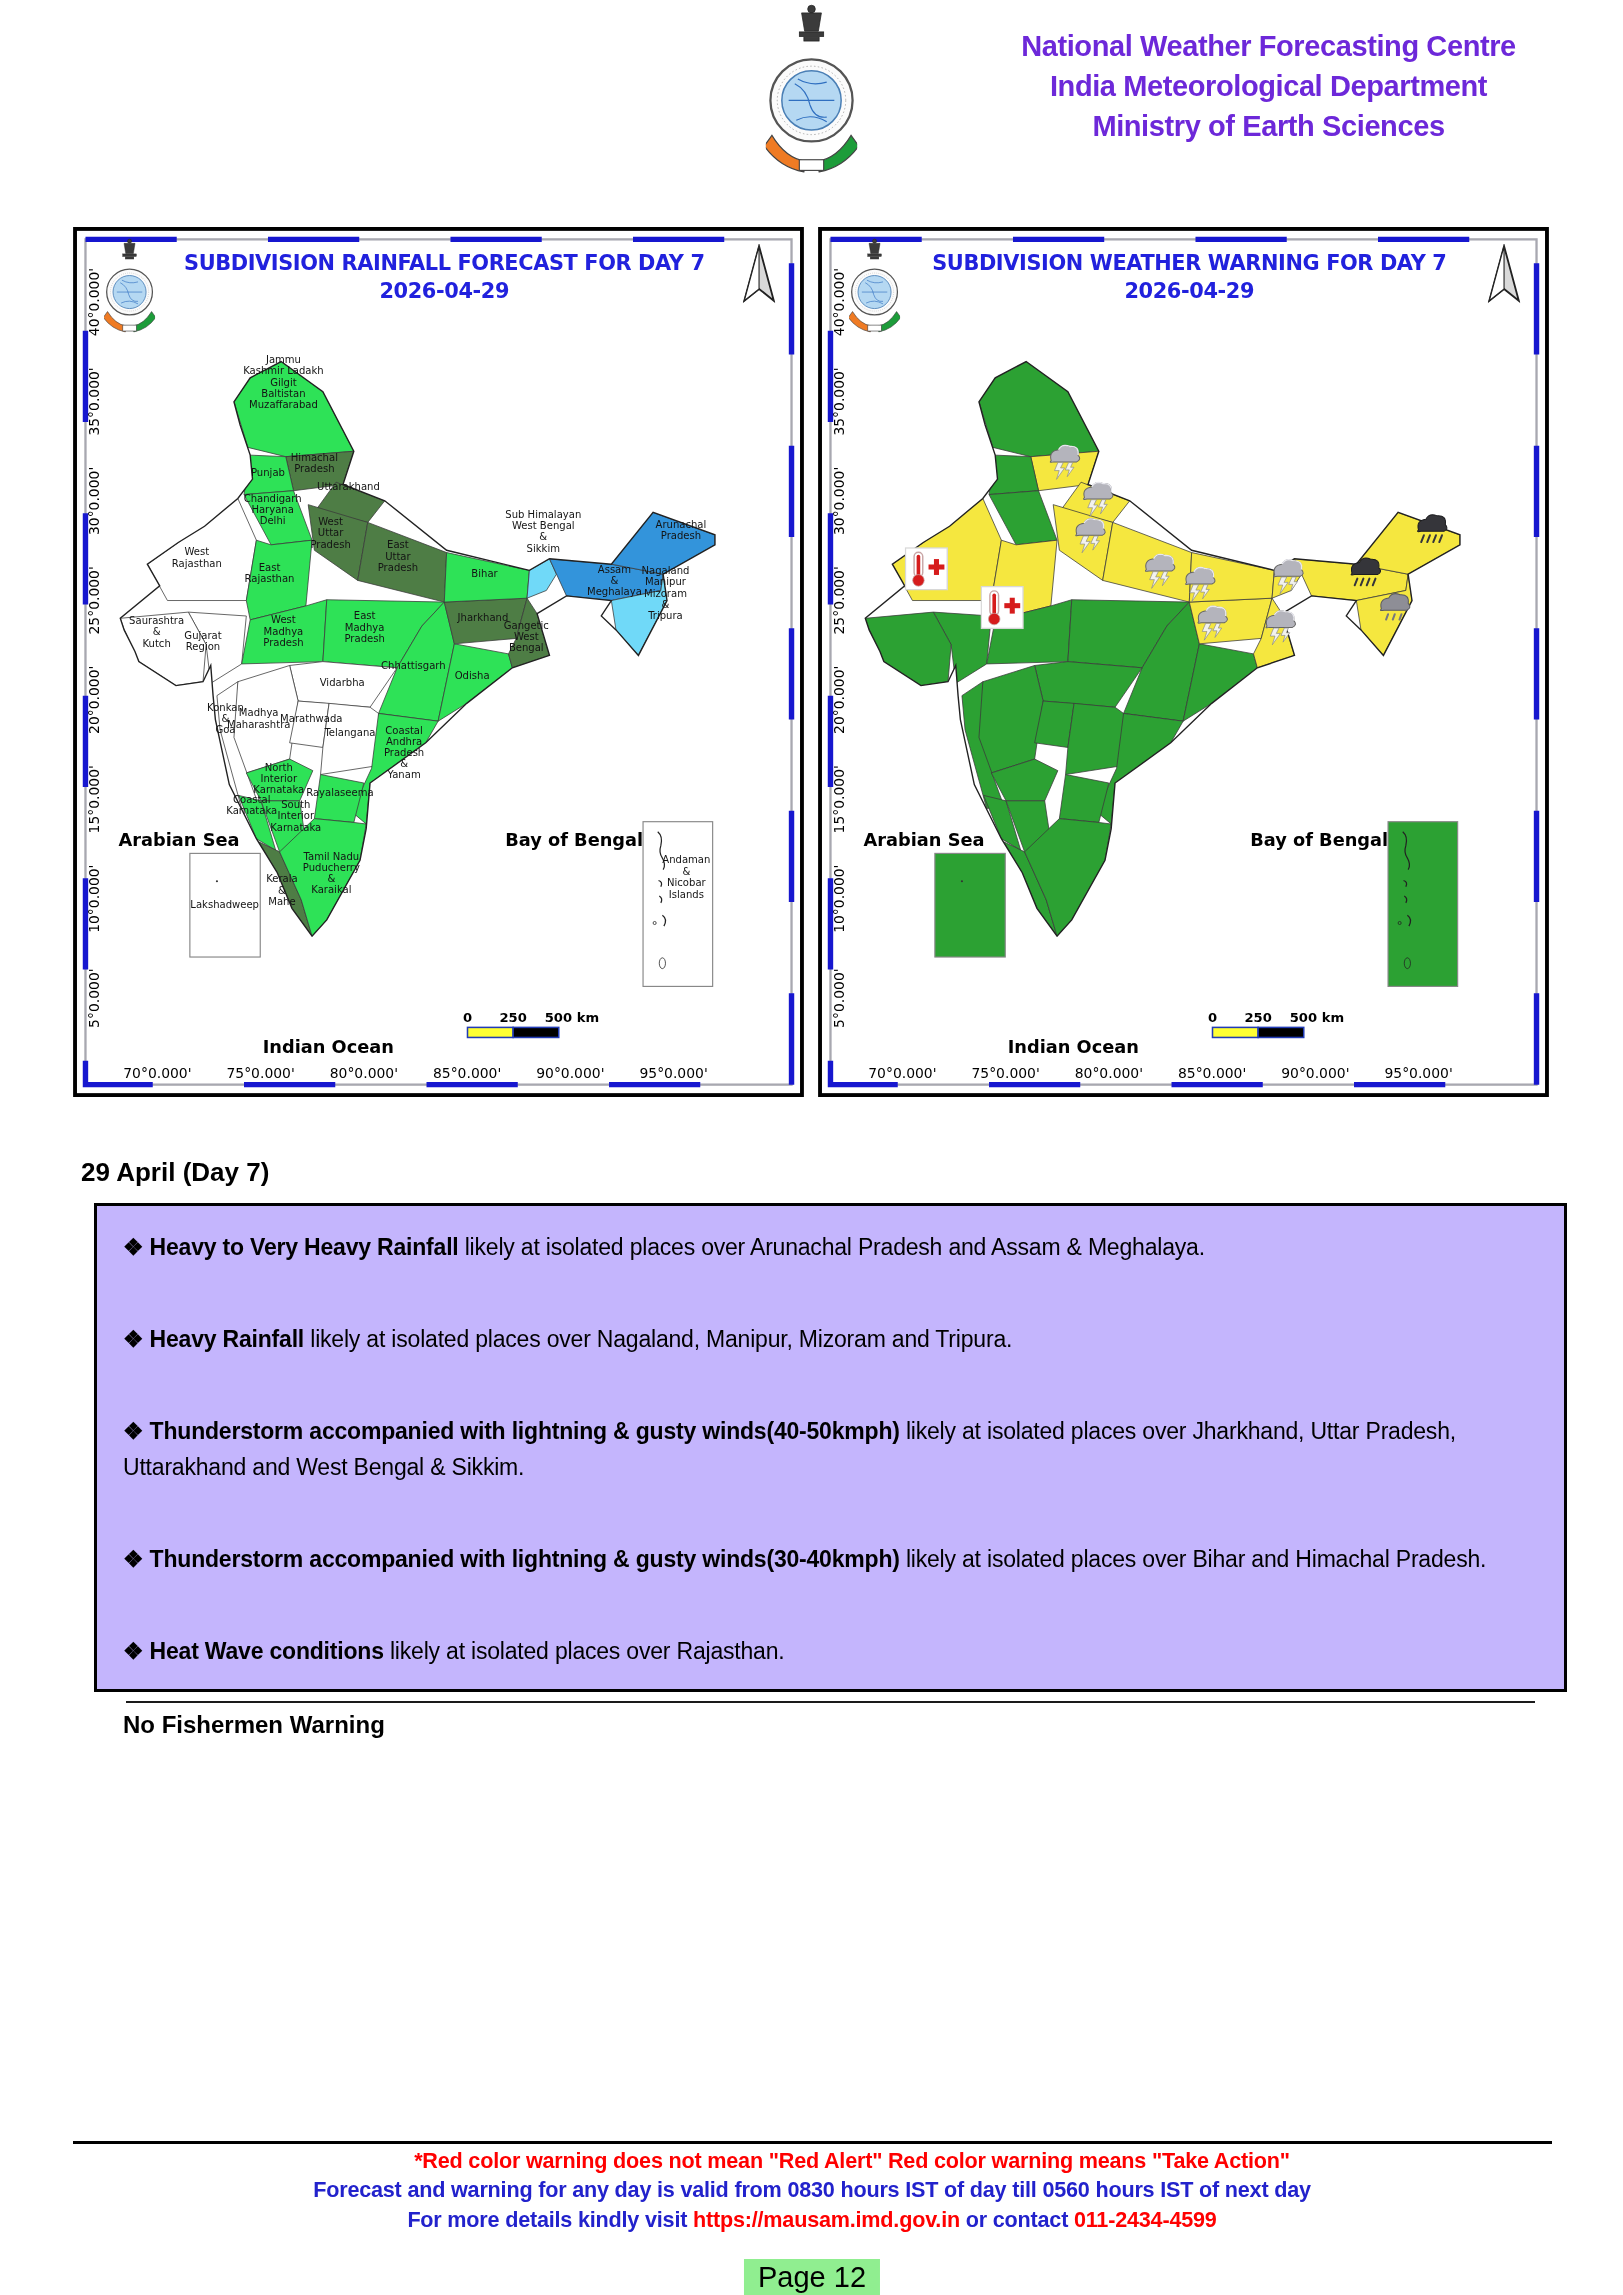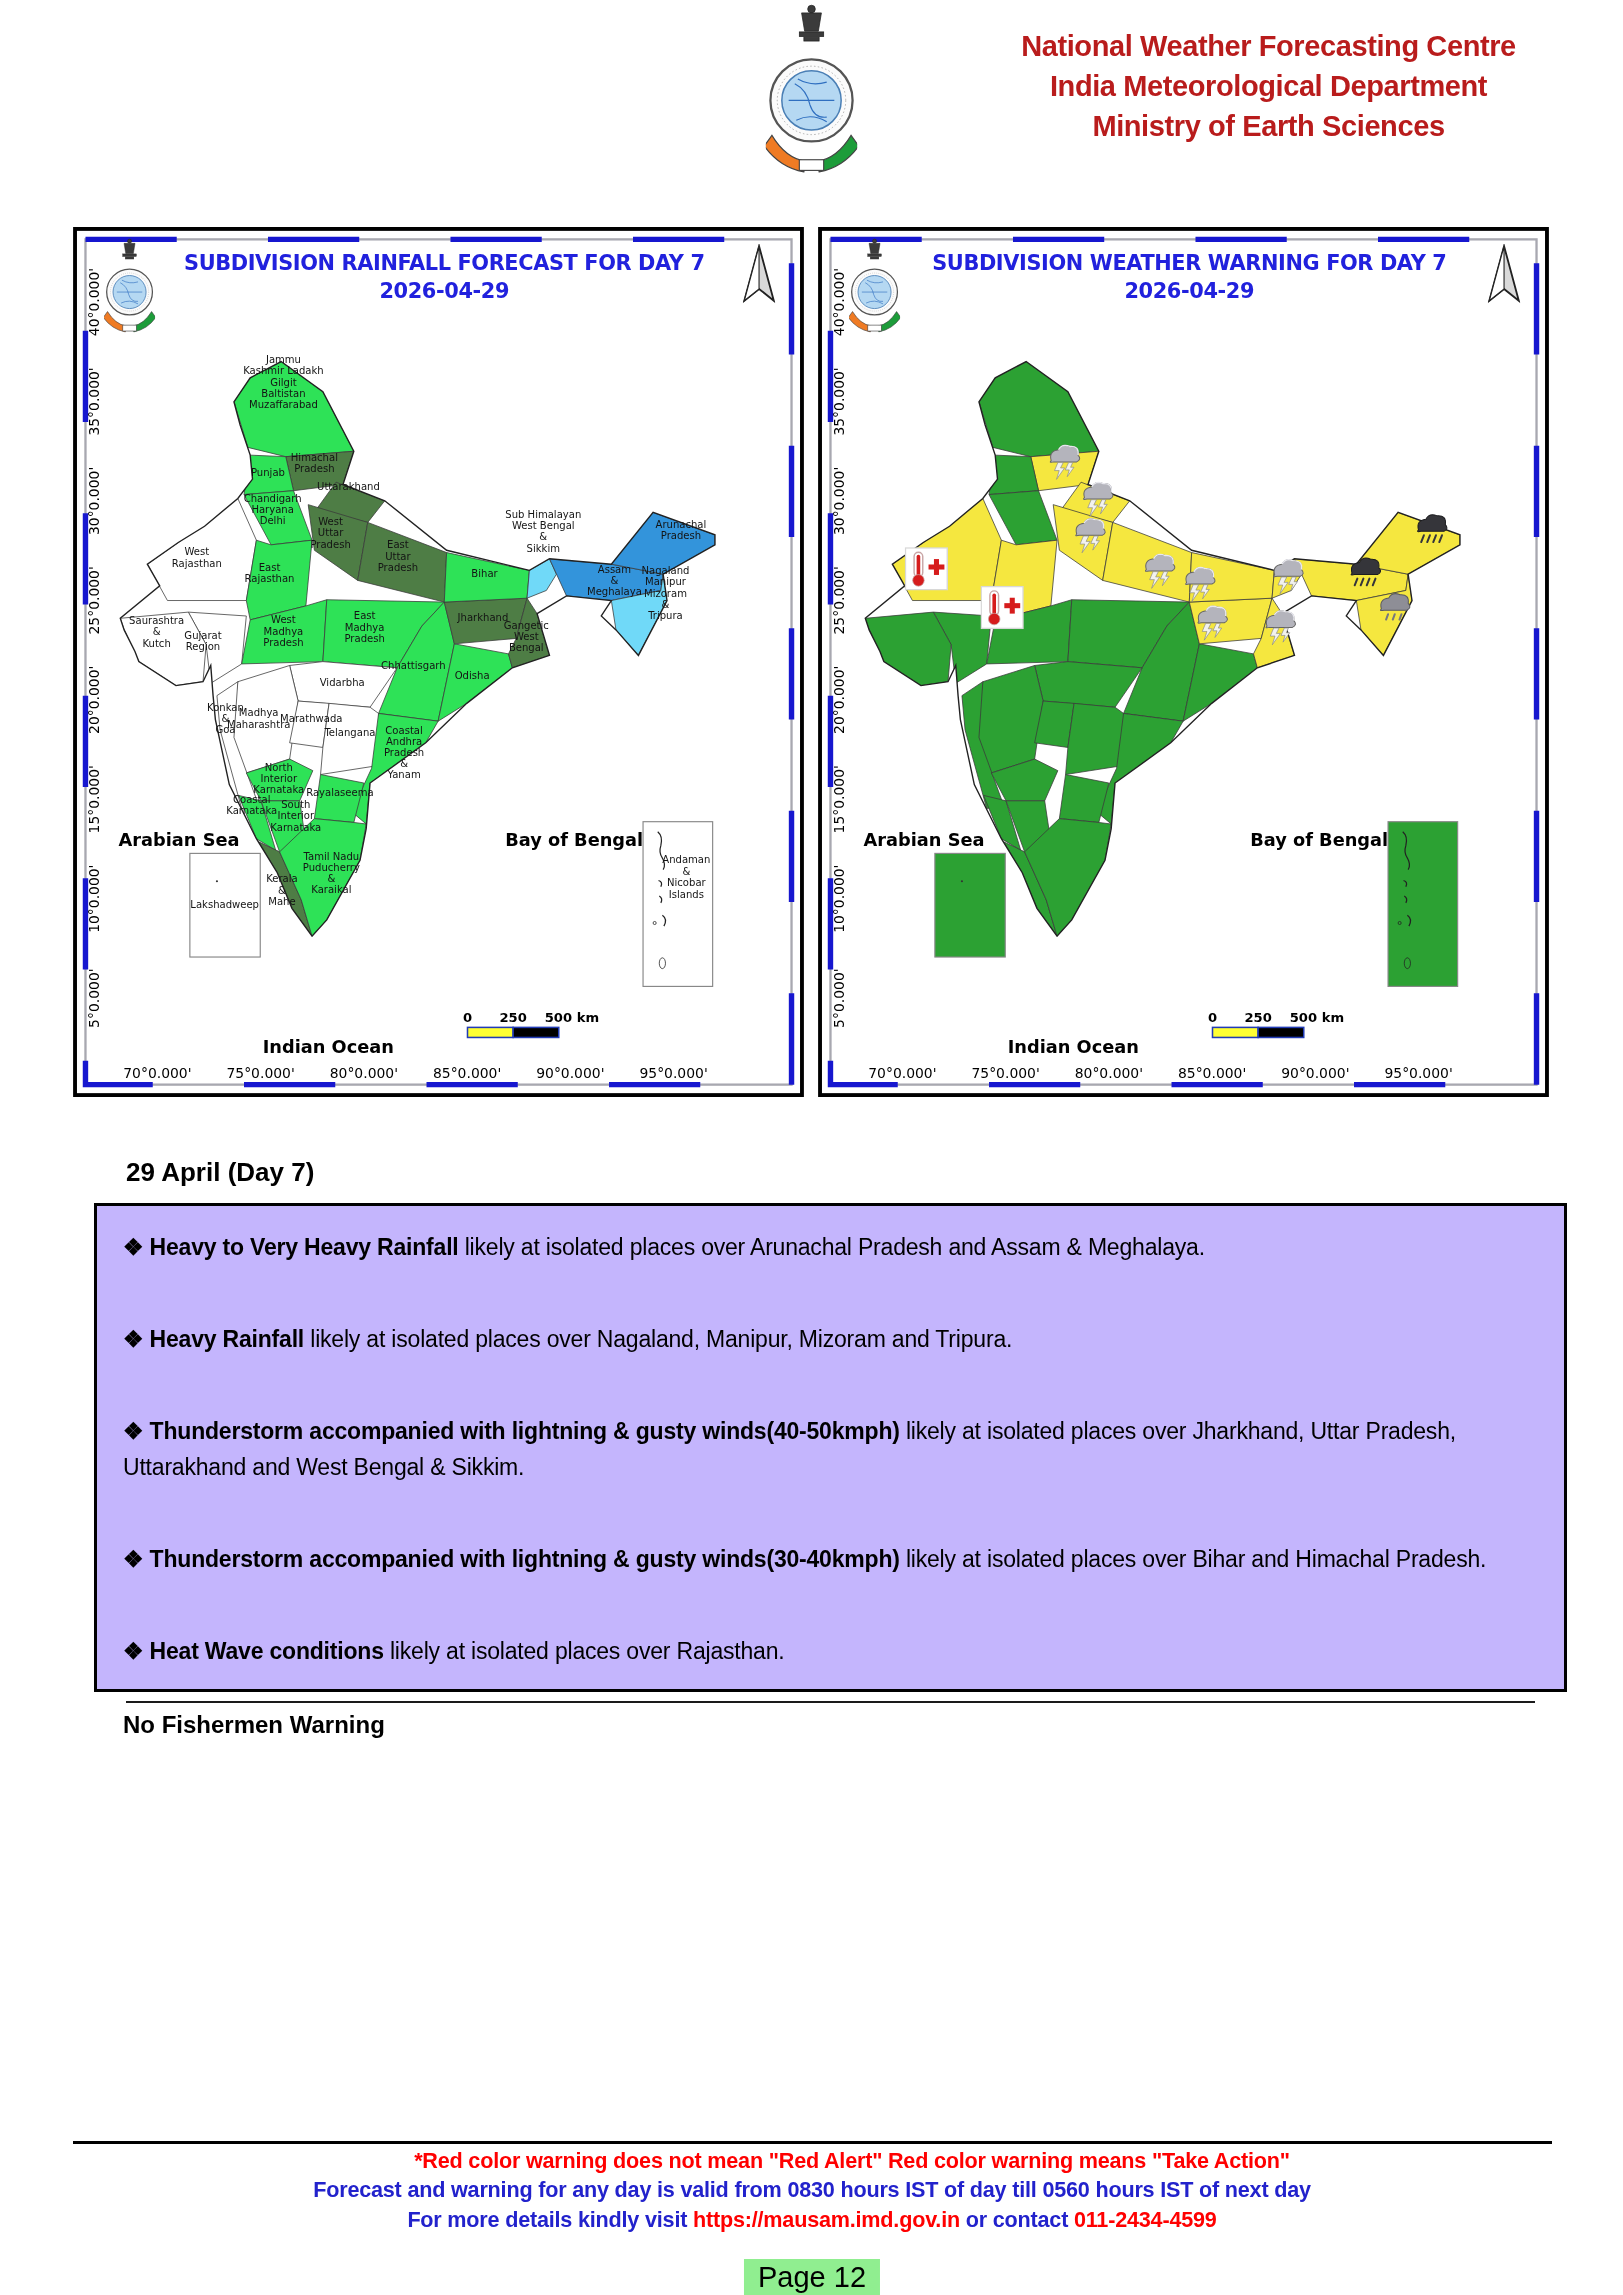--- a/index.html
+++ b/index.html
@@ -5,35 +5,35 @@
   html,body{margin:0;padding:0;background:#fff;}
   body{width:1624px;height:2295px;position:relative;font-family:"Liberation Sans",sans-serif;}
   .page{position:absolute;inset:0;background:#fff;overflow:hidden;}
 
   
   .hindi{position:absolute;left:93px;top:12.4px;width:510px;text-align:center;
          color:#4949c8;font-weight:bold;font-size:32px;line-height:43px;
          font-family:"DejaVu Sans",sans-serif;}
   .logo-top{position:absolute;left:765px;top:3.1px;width:93px;height:175px;}
   .english{position:absolute;left:959px;top:26px;width:619px;text-align:center;
-         color:#b91c1c;font-weight:bold;font-size:29px;line-height:40px;letter-spacing:-0.4px;}
+         color:#6d28d9;font-weight:bold;font-size:29px;line-height:40px;letter-spacing:-0.4px;}
 
   
   .map-panel{position:absolute;top:227px;width:731px;height:870px;}
   #map-left{left:73px;}
   #map-right{left:818px;}
   .map-panel text{font-family:"DejaVu Sans",sans-serif;}
   .maptitle{font-weight:bold;font-size:27px;fill:#2121dd;letter-spacing:-0.5px;font-family:"Liberation Sans",sans-serif;}
   .rlabel{font-size:13px;fill:#141414;}
   .sea{font-weight:bold;font-size:23px;fill:#000;}
   .axis{font-size:18px;fill:#000;}
   .scalelab{font-size:17px;font-weight:bold;fill:#000;}
 
   
-  .fheading{position:absolute;left:81px;top:1157px;font-size:26px;font-weight:bold;color:#000;margin-left:45px;}
+  .fheading{position:absolute;left:81px;top:1157px;font-size:26px;font-weight:bold;color:#000;}
   #warning-box{position:absolute;left:94px;top:1203px;width:1473px;height:489px;
                border:3.1px solid #000;box-sizing:border-box;padding:4.6px 26px;background:#c4b5fd;}
   .bullet{margin-top:56px;font-size:23px;line-height:36px;color:#000;letter-spacing:-0.2px;}
   #bullets .bullet:first-child{margin-top:18.6px;}
   .bmark,.bbold{font-weight:bold;}
   .inrule{border:none;border-top:2.3px solid #1a1a1a;margin:32px 3.1px 0 3.1px;}
   .fisher{font-weight:bold;font-size:24px;margin-top:7.7px;color:#000;}
 
   
   .footer-rule{position:absolute;left:73px;top:2135px;width:1479px;border:none;border-top:3.9px solid #000;}

